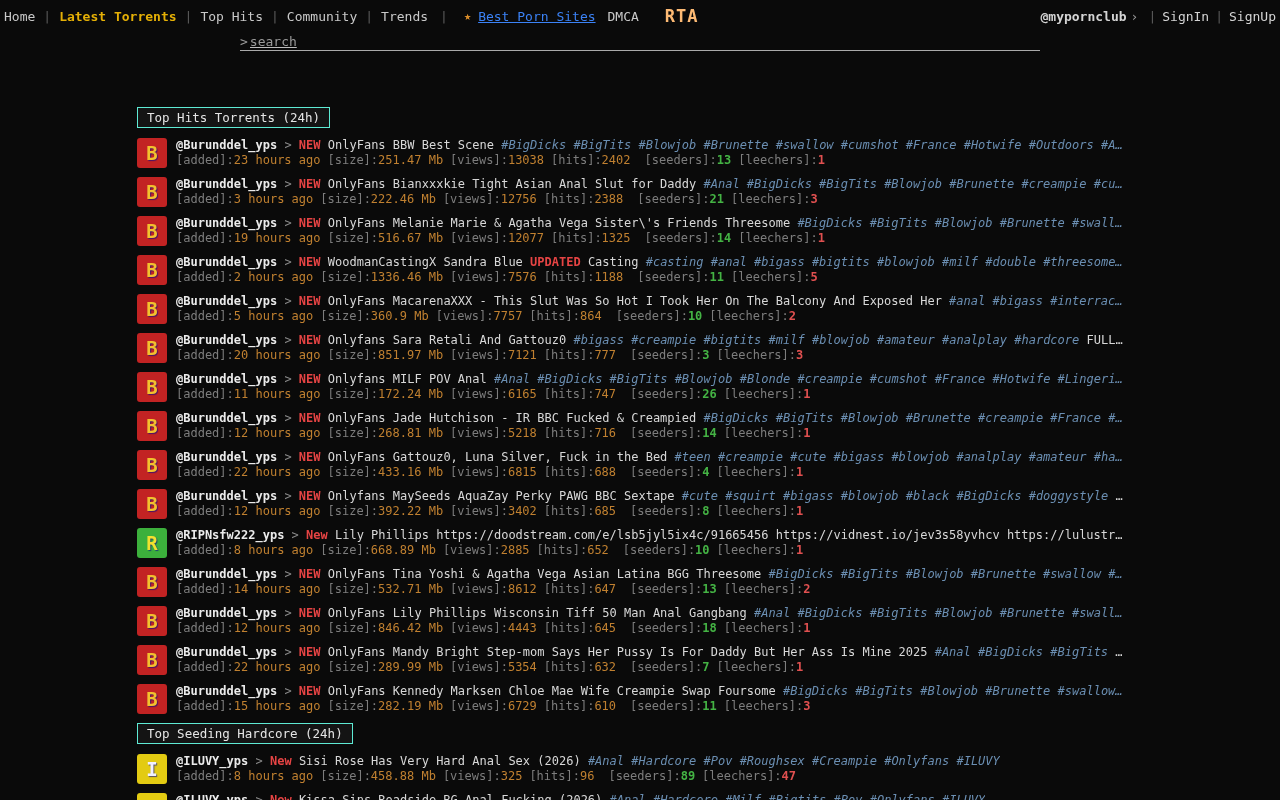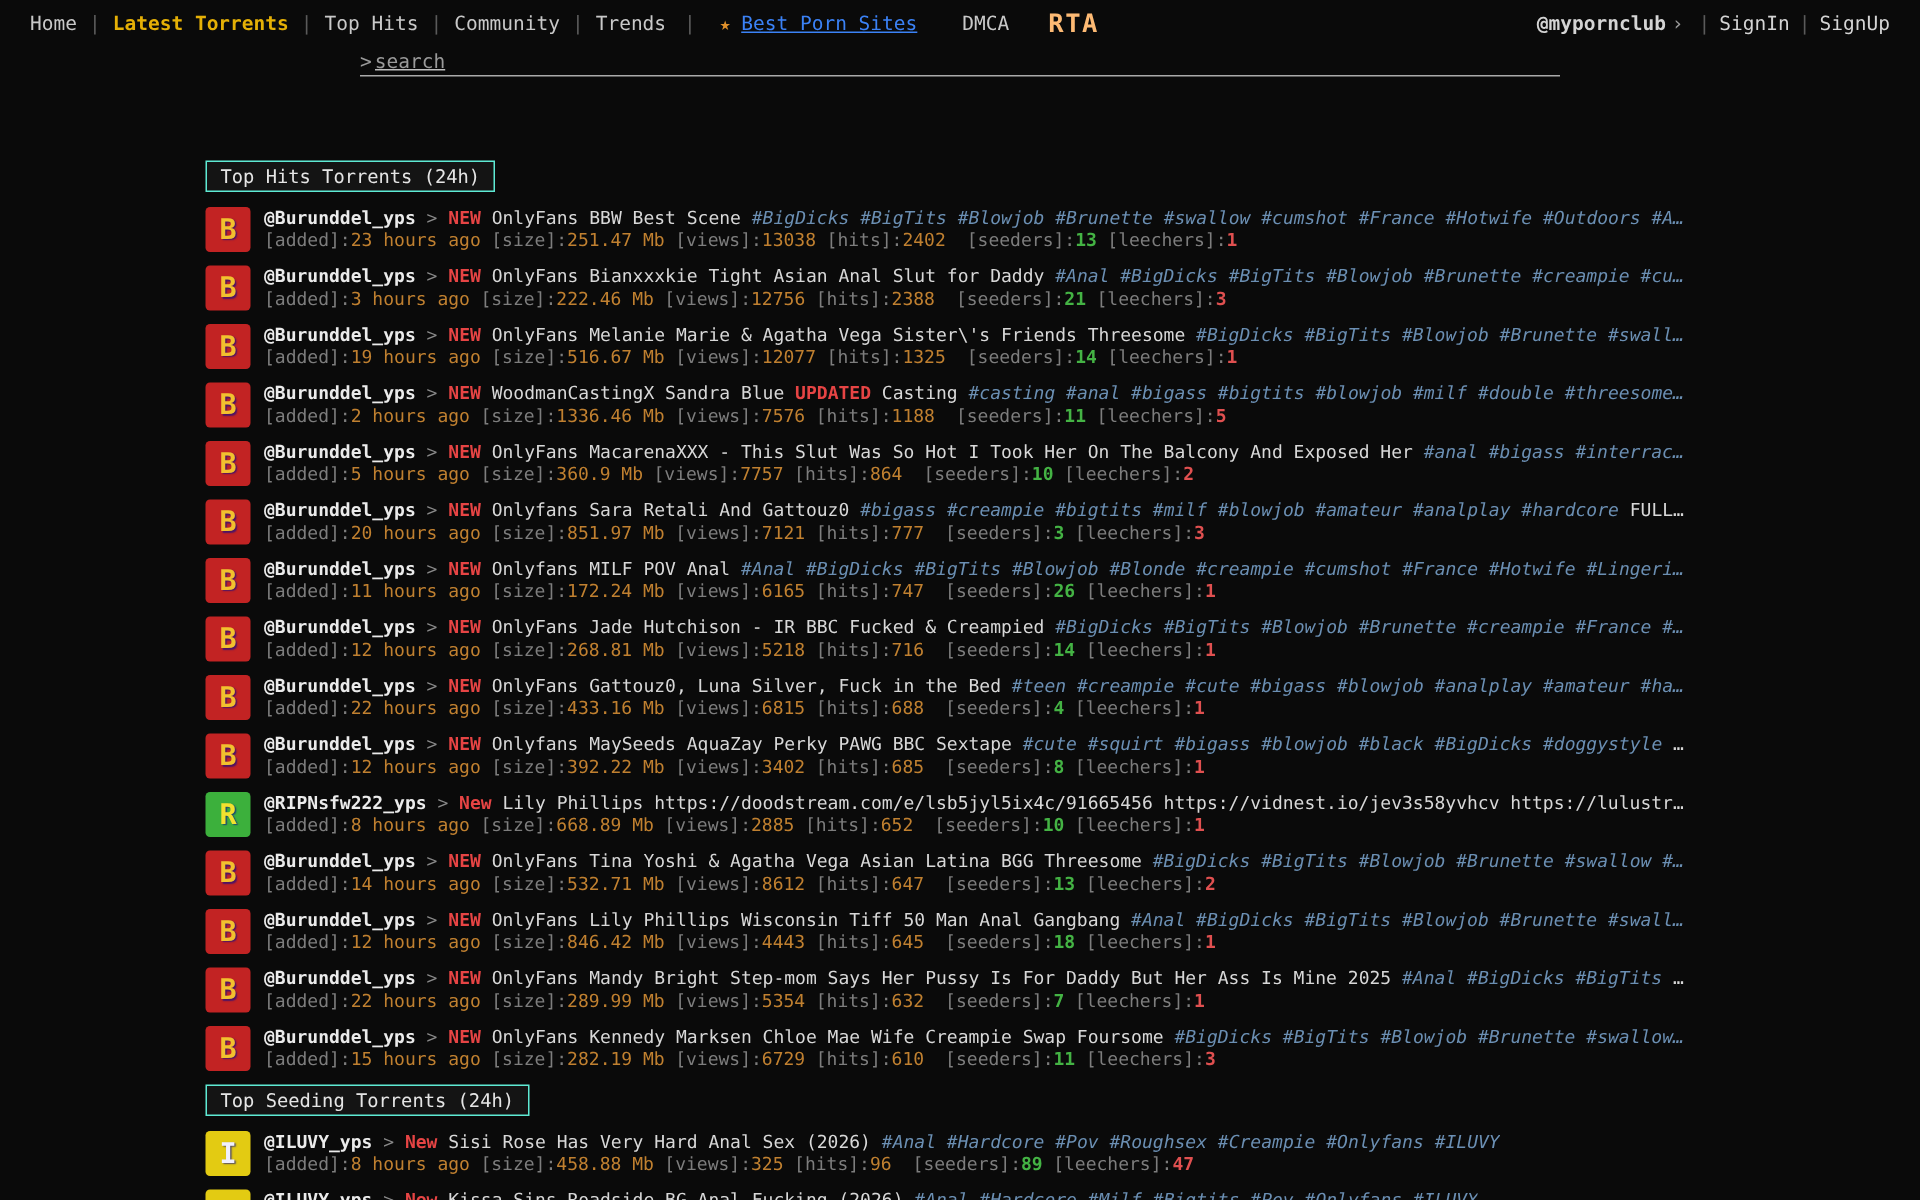--- a/index.html
+++ b/index.html
@@ -7,31 +7,31 @@
     width: 1280px; height: 800px; overflow: hidden;
     background: var(--bg, #0a0a0a);
     font-family: "DejaVu Sans Mono", monospace;
     color: #c9c9c9;
     position: relative;
   }
 
   
   nav {
     display: flex; align-items: center;
-    height: 32px; padding: 0 20px; font-size: 13px;
+    height: 32px; padding: 0 4px; font-size: 13px;
   }
   .nav-left { display: flex; align-items: center; }
   .nav-left a { color: var(--nav-text, #c9c9c9); text-decoration: none; cursor: pointer; white-space: nowrap; }
   .nav-left a.active { color: var(--active-yellow, #e5b006); font-weight: bold; }
   .nav-left a + a::before { content: "|"; color: #5a5a5a; margin: 0 8px; font-weight: normal; }
   .nav-promo { display: flex; align-items: center; margin-left: 12px; }
   .nav-promo::before { content: "|"; color: #5a5a5a; margin-right: 16px; }
   .promo-icon { color: #de8f2a; margin-right: 7px; font-size: 12px; }
   .promo-link { color: #3b82f6; text-decoration: underline; cursor: pointer; }
-  .dmca-link { color: #c9c9c9; margin-left: 30px; text-decoration: none; cursor: pointer; }
+  .dmca-link { color: #c9c9c9; margin-left: 12px; text-decoration: none; cursor: pointer; }
   .rta-logo { margin-left: 26px; font-weight: bold; font-size: 17px; letter-spacing: 1px; color: #fdba74; cursor: pointer; }
   .nav-right { margin-left: auto; display: flex; align-items: center; }
   .nav-right a { color: #d4d4d4; text-decoration: none; cursor: pointer; }
   .site-link { font-weight: bold; }
   .chev { color: #9a9a9a; margin: 0 4px; }
   .sep-before::before { content: "|"; color: #5a5a5a; margin: 0 6px; }
 
   
   .search-row {
     margin-left: 240px; width: 800px; height: 19px;
@@ -345,21 +345,21 @@
         
       </div>
       <div class="line line2">
         <span class="pair"><span class="mlabel">[added]:</span><span class="mval">15 hours ago</span></span><span class="pair"><span class="mlabel">[size]:</span><span class="mval">282.19 Mb</span></span><span class="pair"><span class="mlabel">[views]:</span><span class="mval">6729</span></span><span class="pair"><span class="mlabel">[hits]:</span><span class="mval">610</span></span><span class="pair pair-seeders"><span class="mlabel">[seeders]:</span><span class="mval">11</span></span><span class="pair pair-leechers"><span class="mlabel">[leechers]:</span><span class="mval">3</span></span>
       </div>
     </div>
   </div>
       </div>
   </section>
     <section class="tsection">
-    <div class="sec-header">Top Seeding Torrents (24h)</div>
+    <div class="sec-header">Top Seeding Hardcore (24h)</div>
     <div class="rows">
         <div class="row">
     <div class="avatar" style="background: rgb(227, 203, 18); color: rgb(240, 240, 255);">I</div>
     <div class="row-text">
       <div class="line line1">
         <span class="user">@ILUVY_yps</span>
         <span class="arrow">&gt;</span>
         <span class="new">New</span>
         <span class="title"><span>Sisi Rose Has Very Hard Anal Sex (2026)</span></span>
         <span class="tags"><span class="tag">#Anal</span> <span class="tag">#Hardcore</span> <span class="tag">#Pov</span> <span class="tag">#Roughsex</span> <span class="tag">#Creampie</span> <span class="tag">#Onlyfans</span> <span class="tag">#ILUVY</span></span>

